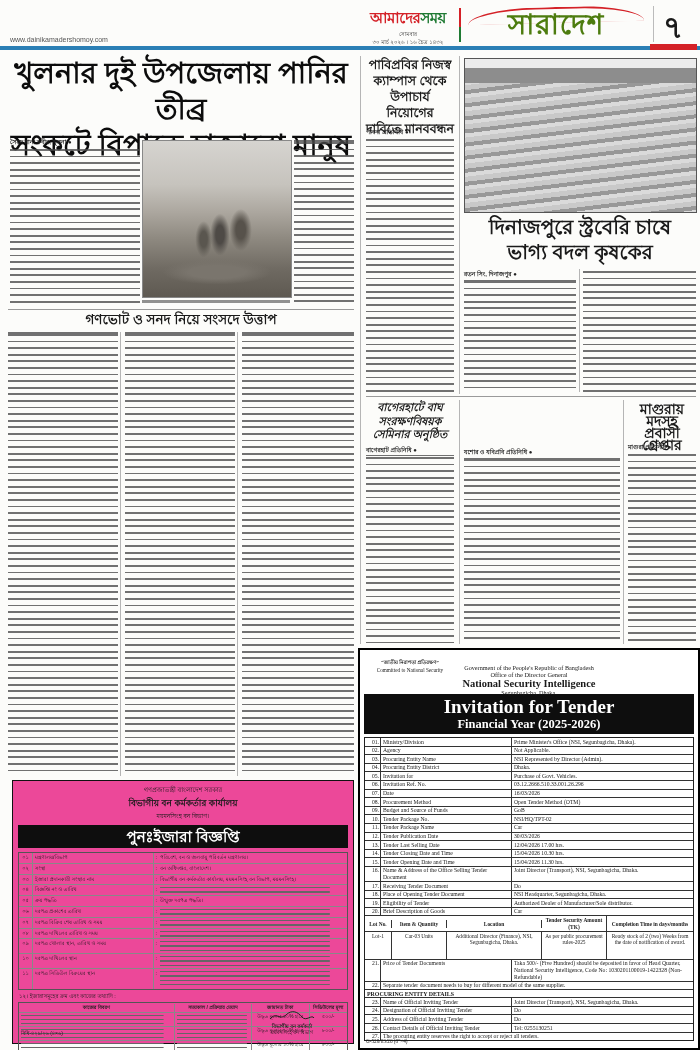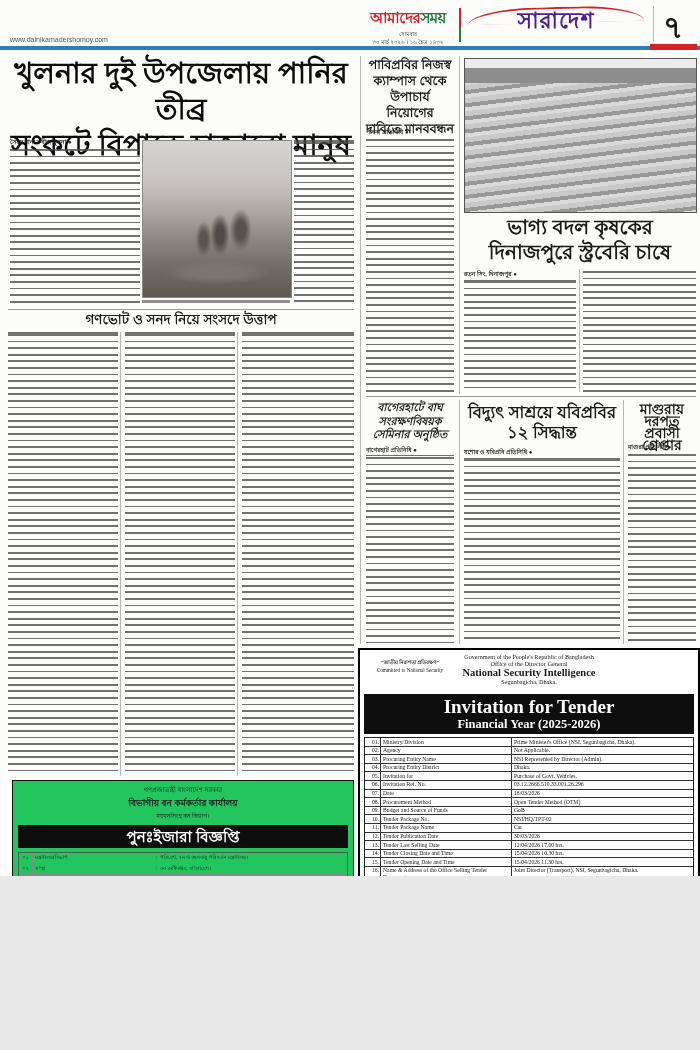--- a/index.html
+++ b/index.html
@@ -1,32 +1,32 @@
 <!DOCTYPE html>
 <html><head>
 <meta charset="utf-8">
 <style>
   html,body{margin:0;padding:0;background:#e8e8e8;}
-  #page{position:relative;width:700px;height:876px;background:#fcfcfa;margin:0 auto;
+  #page{position:relative;width:700px;height:1050px;background:#fcfcfa;margin:0 auto;
         font-family:"Liberation Sans",sans-serif;color:#1a1a1a;overflow:hidden;}
   .abs{position:absolute;}
   .c{text-align:center;}
   .b{font-weight:bold;}
   
   .fx{background-image:repeating-linear-gradient(to bottom,#4a4a4a 0 1.9px,transparent 1.9px 6.6px);
       background-position:0 2px;opacity:.78;}
   .fx.lt{opacity:.6;}
   .vr{width:1px;background:#b5b5b5;}
   .hr{height:1px;background:#9a9a9a;}
   
   .url{font-size:7px;color:#555;}
   .brand{font-size:15px;font-weight:bold;letter-spacing:-.5px;}
   .brand .p1{color:#d42127;} .brand .p2{color:#1f7a33;}
   .dtline{font-size:5.5px;color:#333;}
-  .section-title{font-size:22px;font-weight:800;letter-spacing:1px;color:#4c1d95;}
+  .section-title{font-size:28px;font-weight:800;letter-spacing:1px;color:#4d7c0f;}
   .swoosh{border-top:2.5px solid #d42127;border-radius:100% 100% 0 0/260% 260% 0 0;transform:rotate(-1.5deg);}
   .pagenum{font-size:31px;font-weight:800;}
   .bluebar{background:#2b7fb5;} .redseg{background:#d42127;}
   
   .h-main{font-size:29px;line-height:36px;font-weight:800;color:#0c0c0c;}
   .h-med{font-size:20px;line-height:25px;font-weight:800;}
   .h-sm{font-size:12.5px;line-height:16px;font-weight:800;}
   .h-xs{font-size:11px;line-height:13.5px;font-weight:800;font-style:italic;}
   .h-xxs{font-size:14px;line-height:12px;font-weight:800;}
   .h-band{font-size:16.5px;line-height:20px;font-weight:800;}
@@ -40,21 +40,21 @@
       radial-gradient(16px 30px at 66% 57%,#57524b 30%,transparent 70%),
       radial-gradient(70px 16px at 50% 84%,#7a756d 40%,transparent 78%),
       linear-gradient(180deg,#d6d4d0 0%,#c6c3bd 28%,#aba69e 46%,#8f8a81 62%,#6f6a62 82%,#5e5951 100%);}
   .photo2{border:1px solid #555;
     background:
       linear-gradient(180deg,#ececec 0 6%,#8d8d8d 6% 16%,rgba(0,0,0,0) 16%),
       repeating-linear-gradient(173deg,#c9c9c9 0 5px,#989898 5px 9px,#dadada 9px 13px);}
   
   .banner{background:#0e0e0e;color:#fff;}
   
-  #bn-tender{border:1.5px solid #111;background:#22c55e;}
+  #bn-tender{border:1.5px solid #111;background:#ec4899;}
   .bn-hd1{font-size:6.5px;} .bn-hd2{font-size:9px;font-weight:bold;} .bn-hd3{font-size:6px;}
   .bn-banner{height:23px;line-height:23px;font-size:15px;font-weight:800;}
   .bn-table{border:.5px solid #555;margin:4px 5px 0 5px;}
   .bn-row{display:flex;border-bottom:.5px solid #888;min-height:9.8px;font-size:5.2px;line-height:6.2px;}
   .bn-row:last-child{border-bottom:none;}
   .bn-row.t2{min-height:14px;} .bn-row.t3{min-height:20px;}
   .bn-num{flex:0 0 13px;border-right:.5px solid #888;text-align:center;padding-top:1px;}
   .bn-label{flex:0 0 116px;border-right:.5px solid #888;padding:1px 2px;}
   .bn-val{flex:1;padding:1px 2px 1px 6px;position:relative;}
   .bn-val::before{content:":";position:absolute;left:1.5px;top:1px;}
@@ -269,63 +269,59 @@
     <div class="h-sm">ক্যাম্পাস থেকে</div>
     <div class="h-sm">উপাচার্য নিয়োগের</div>
     <div class="h-sm">দাবিতে মানববন্ধন</div>
   </div>
   <div class="abs byline" style="left:366px;top:127px;width:88px;">পাবনা প্রতিনিধি ●</div>
   <div class="abs fx" style="left:366px;top:137px;width:88px;height:256px;"></div>
   <div class="abs vr" style="left:459px;top:56px;height:338px;"></div>
 
   <div class="abs photo2" style="left:464px;top:58px;width:231px;height:153px;"></div>
   <div class="abs c" style="left:464px;top:215px;width:232px;">
+    <div class="h-med">দিনাজপুরে স্ট্রবেরি চাষে</div>
     <div class="h-med">ভাগ্য বদল কৃষকের</div>
-    <div class="h-med">দিনাজপুরে স্ট্রবেরি চাষে</div>
   </div>
   <div class="abs byline" style="left:464px;top:269px;width:112px;">রতন সিং, দিনাজপুর ●</div>
   <div class="abs fx" style="left:464px;top:279px;width:112px;height:113px;"></div>
   <div class="abs vr" style="left:579px;top:269px;height:123px;"></div>
   <div class="abs fx" style="left:583px;top:269px;width:113px;height:123px;"></div>
   <div class="abs hr" style="left:366px;top:396px;width:330px;"></div>
 
   <div class="abs c" style="left:366px;top:401px;width:88px;">
     <div class="h-xs">বাগেরহাটে বাঘ</div>
     <div class="h-xs">সংরক্ষণবিষয়ক</div>
     <div class="h-xs">সেমিনার অনুষ্ঠিত</div>
   </div>
   <div class="abs byline" style="left:366px;top:445px;width:88px;">বাগেরহাট প্রতিনিধি ●</div>
   <div class="abs fx" style="left:366px;top:455px;width:88px;height:188px;"></div>
 
   <div class="abs vr" style="left:459px;top:400px;height:244px;"></div>
 
-  <div class="abs c" style="left:464px;top:402px;width:156px;">
-    <div class="h-band">বিদ্যুৎ সাশ্রয়ে যবিপ্রবির</div>
-    <div class="h-band">১২ সিদ্ধান্ত</div>
-  </div>
   <div class="abs byline" style="left:464px;top:447px;width:156px;">যশোর ও যবিপ্রবি প্রতিনিধি ●</div>
   <div class="abs fx" style="left:464px;top:457px;width:156px;height:186px;"></div>
 
   <div class="abs vr" style="left:623px;top:400px;height:244px;"></div>
 
   <div class="abs c" style="left:628px;top:403px;width:68px;">
     <div class="h-xxs">মাগুরায়</div>
-    <div class="h-xxs">দরপত প্রবাসী</div>
+    <div class="h-xxs">মদসহ প্রবাসী</div>
     <div class="h-xxs">গ্রেপ্তার</div>
   </div>
   <div class="abs byline" style="left:628px;top:442px;width:68px;">মাগুরা প্রতিনিধি ●</div>
   <div class="abs fx" style="left:628px;top:452px;width:68px;height:191px;"></div>
 
   <div class="abs" id="en-tender" style="left:358px;top:648px;width:338px;height:398px;">
     <div style="position:relative;height:42px;">
       <div class="abs c" style="left:4px;top:9px;width:92px;">
         <div class="en-motto-bn">“জাতীয় নিরাপত্তা প্রতিরক্ষণ”</div>
         <div class="en-motto-en">Committed to National Security</div>
       </div>
-      <div class="c" style="padding-top:3px;">
+      <div class="c" style="padding-top:14px;">
         <div class="en-org1">Government of the People's Republic of Bangladesh</div>
         <div class="en-org2">Office of the Director General</div>
         <div class="en-org3">National Security Intelligence</div>
         <div class="en-org4">Segunbagicha, Dhaka.</div>
       </div>
     </div>
     <div class="banner c" style="margin:2px 4px 0 4px;padding:2px 0 3px 0;">
       <div class="en-banner1">Invitation for Tender</div>
       <div class="en-banner2">Financial Year (2025-2026)</div>
     </div>

